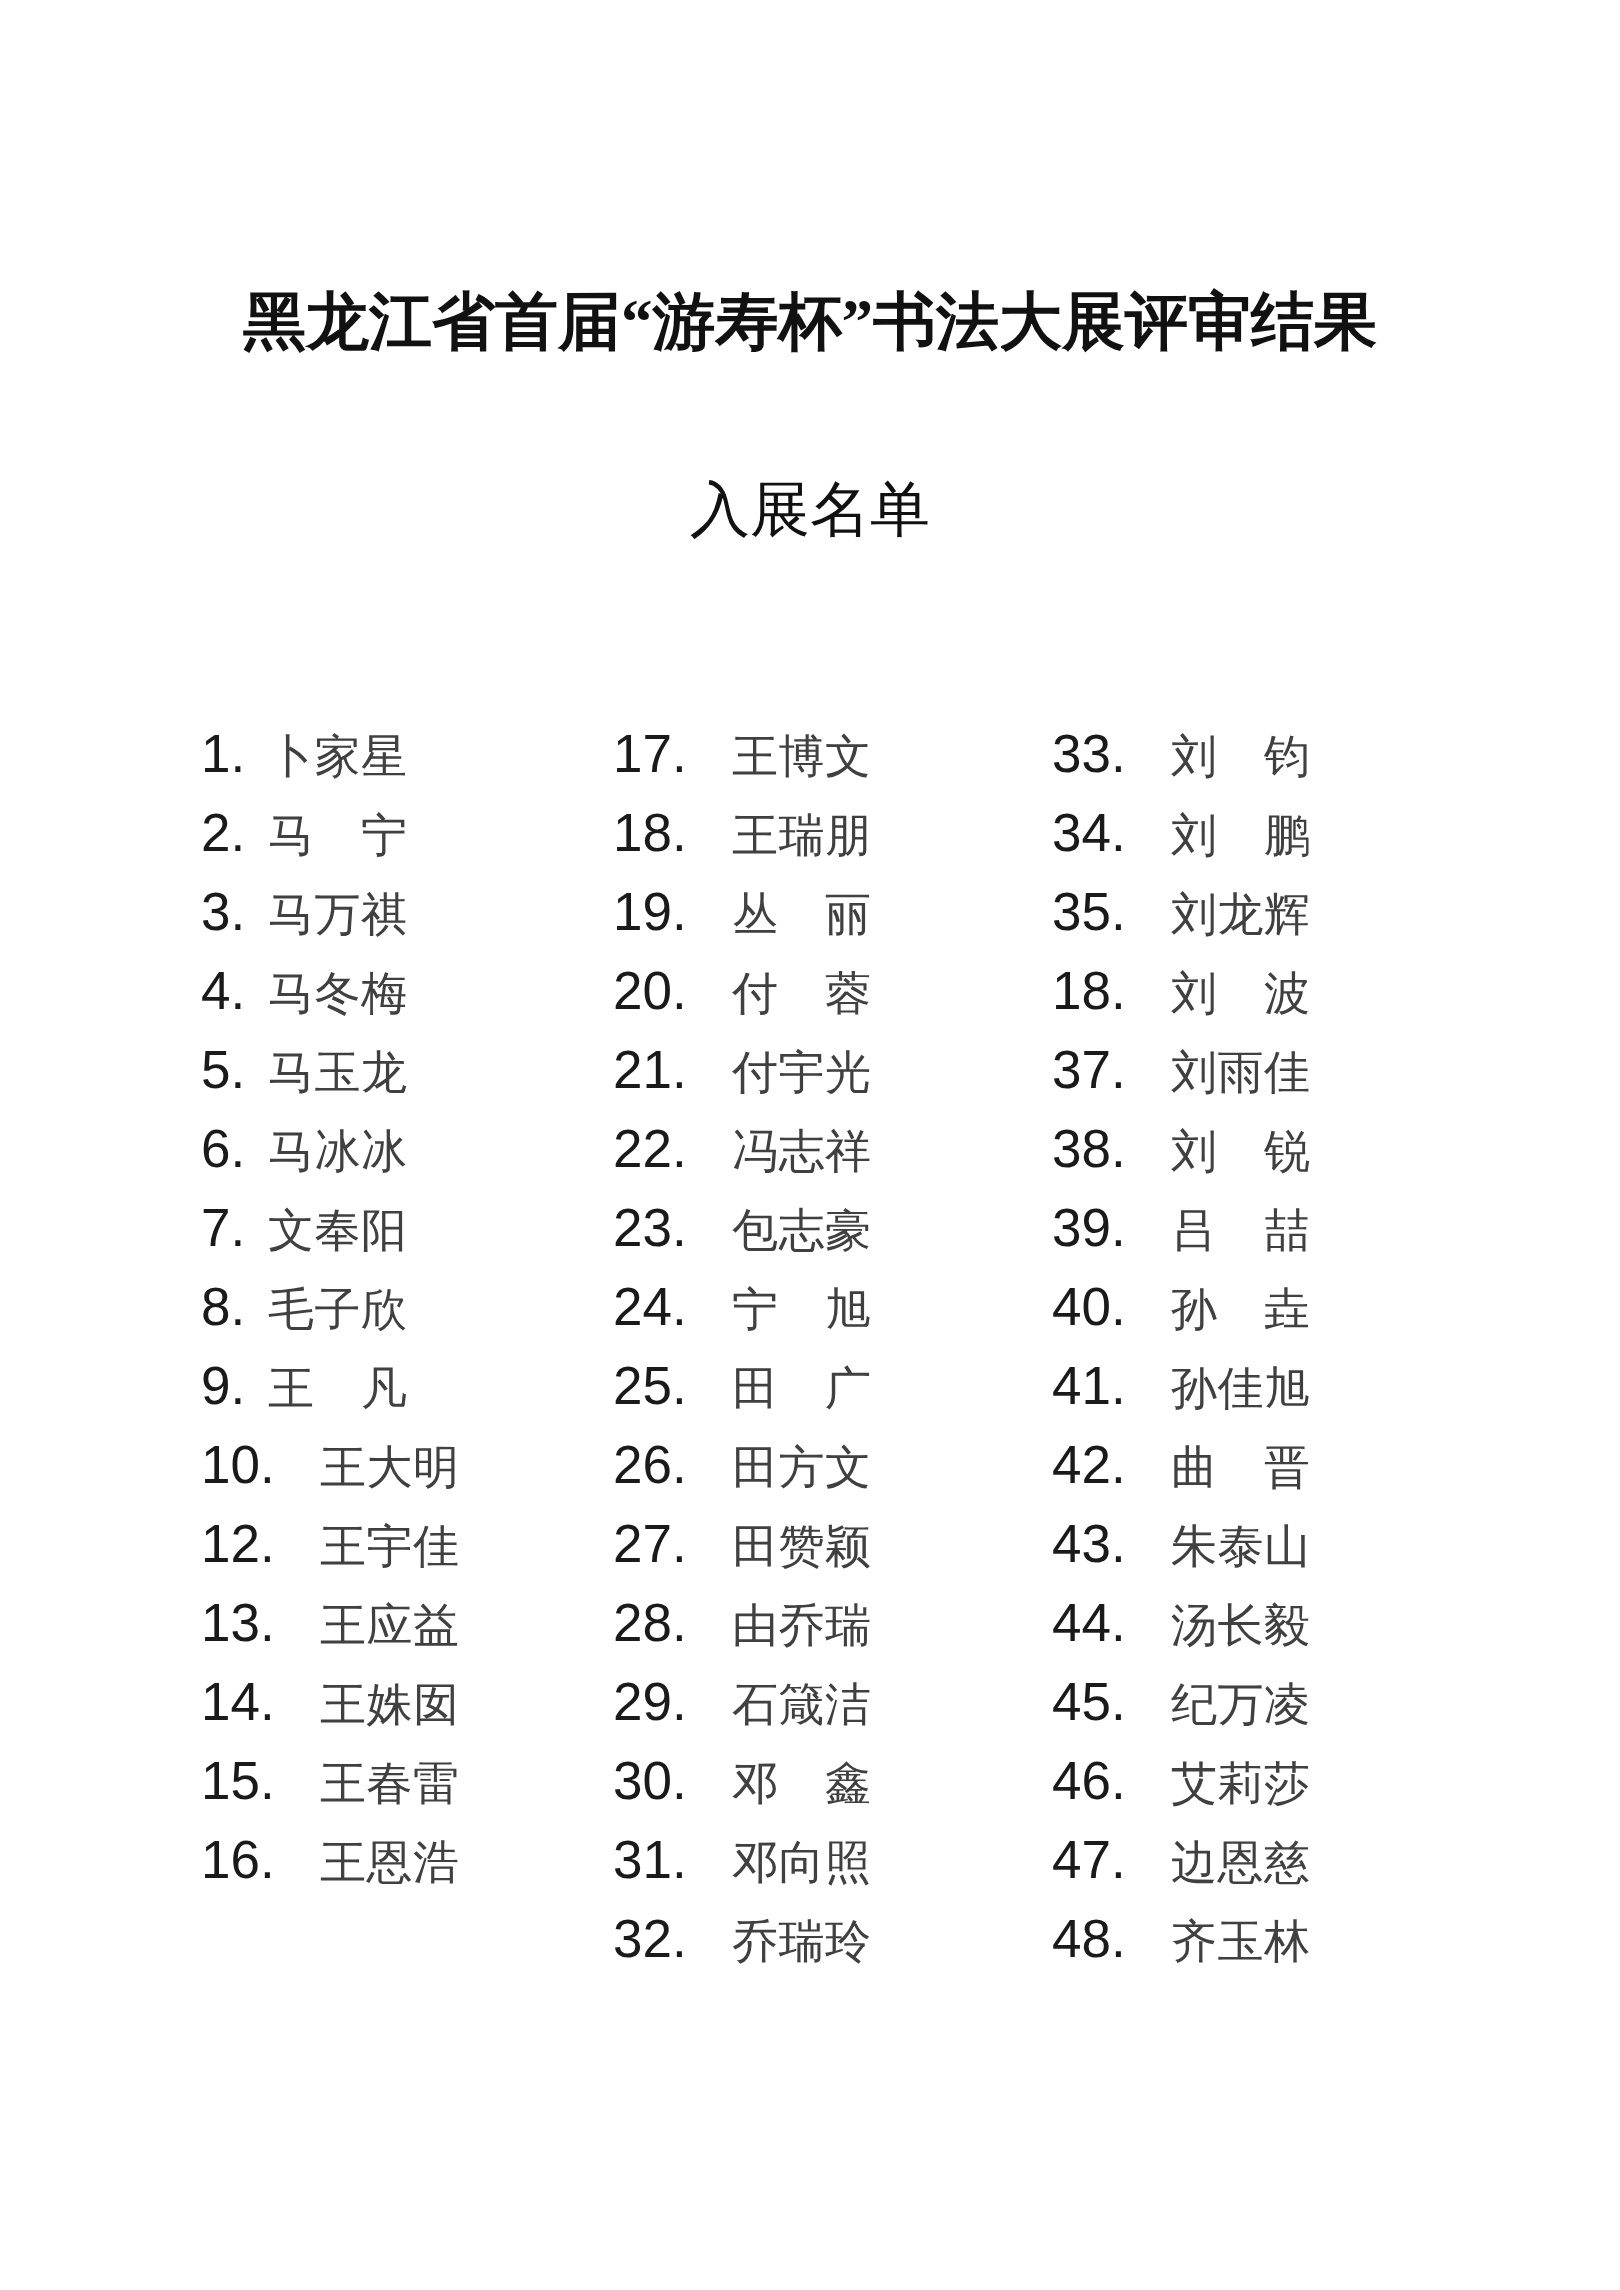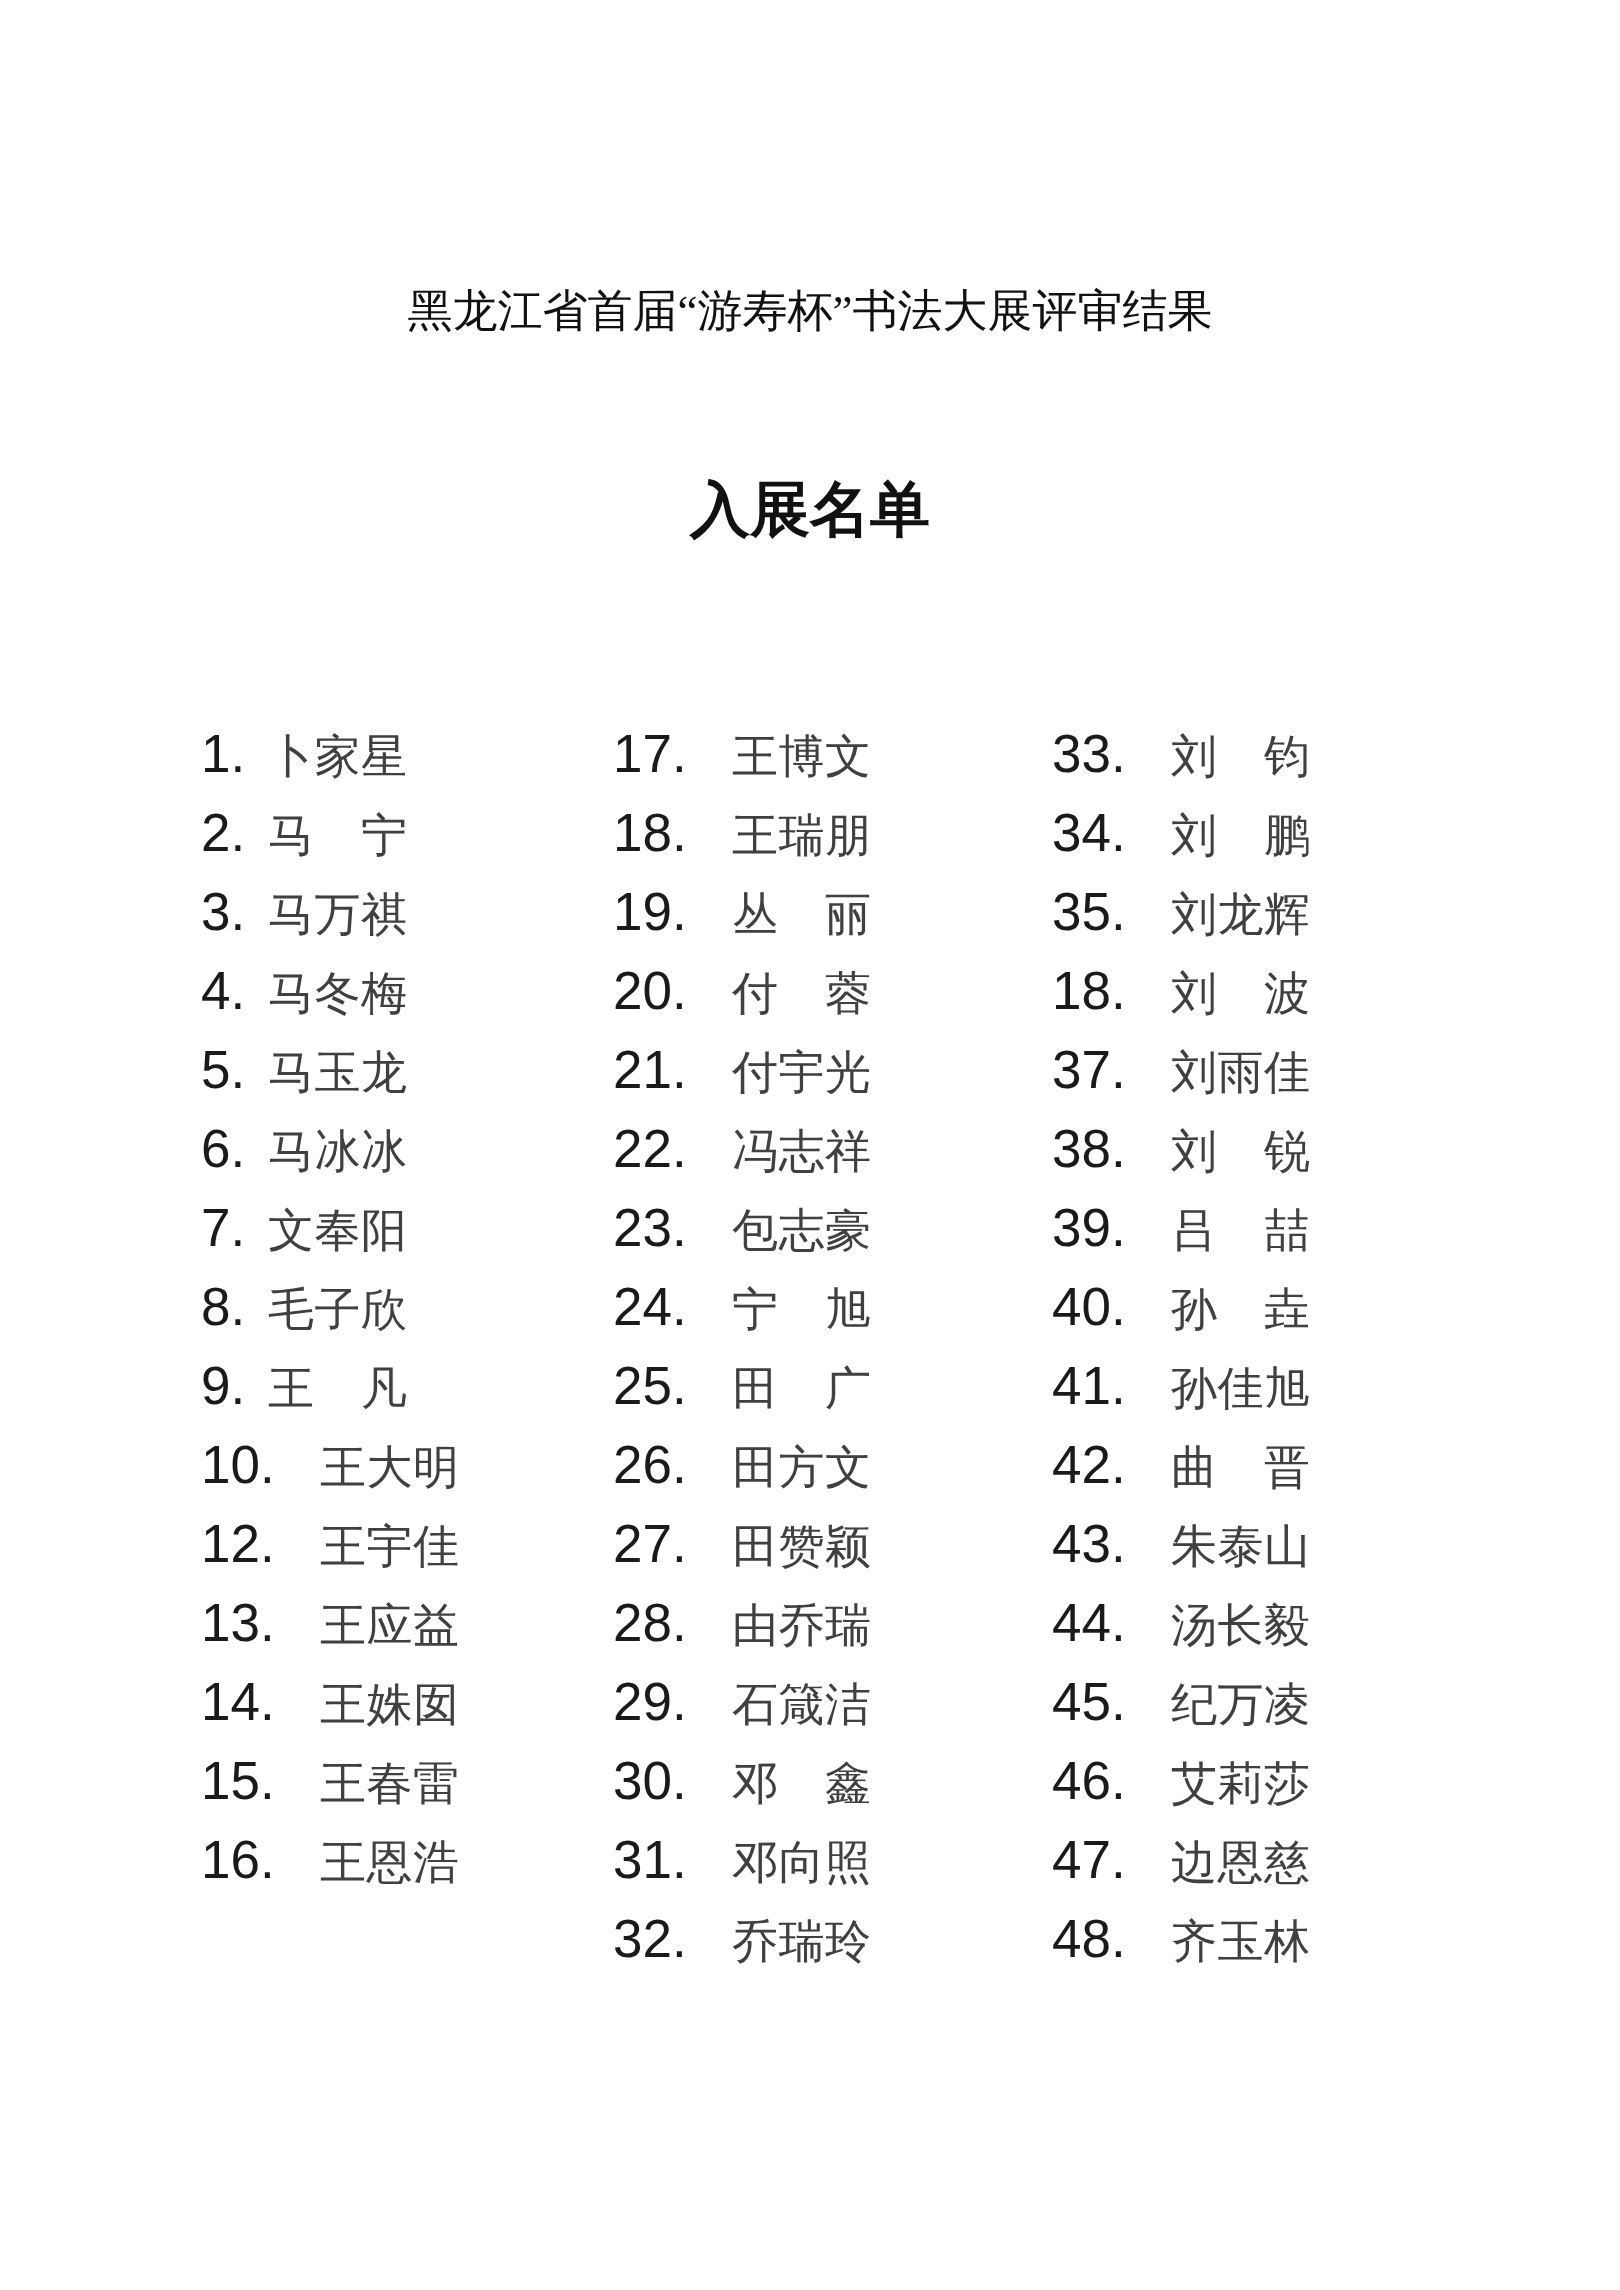--- a/index.html
+++ b/index.html
@@ -11,34 +11,34 @@
     font-family: "Liberation Serif", serif;
     position: relative;
     overflow: hidden;
   }
   .doc-title {
     position: absolute;
     left: 0;
     right: 0;
     top: 286px;
     text-align: center;
-    font-size: 45px;
-    font-weight: 400;
+    font-size: 63px;
+    font-weight: 700;
     line-height: 1.15;
     letter-spacing: 0px;
     white-space: nowrap;
   }
   .doc-subtitle {
     position: absolute;
     left: 0;
     right: 0;
     top: 476px;
     text-align: center;
     font-size: 60px;
-    font-weight: 700;
+    font-weight: 400;
     line-height: 1.15;
   }
   .name-list {
     position: absolute;
     top: 714px;
     left: 0;
     width: 100%;
   }
   .list-col { position: absolute; top: 0; }
   .col-1 { left: 201px; }

